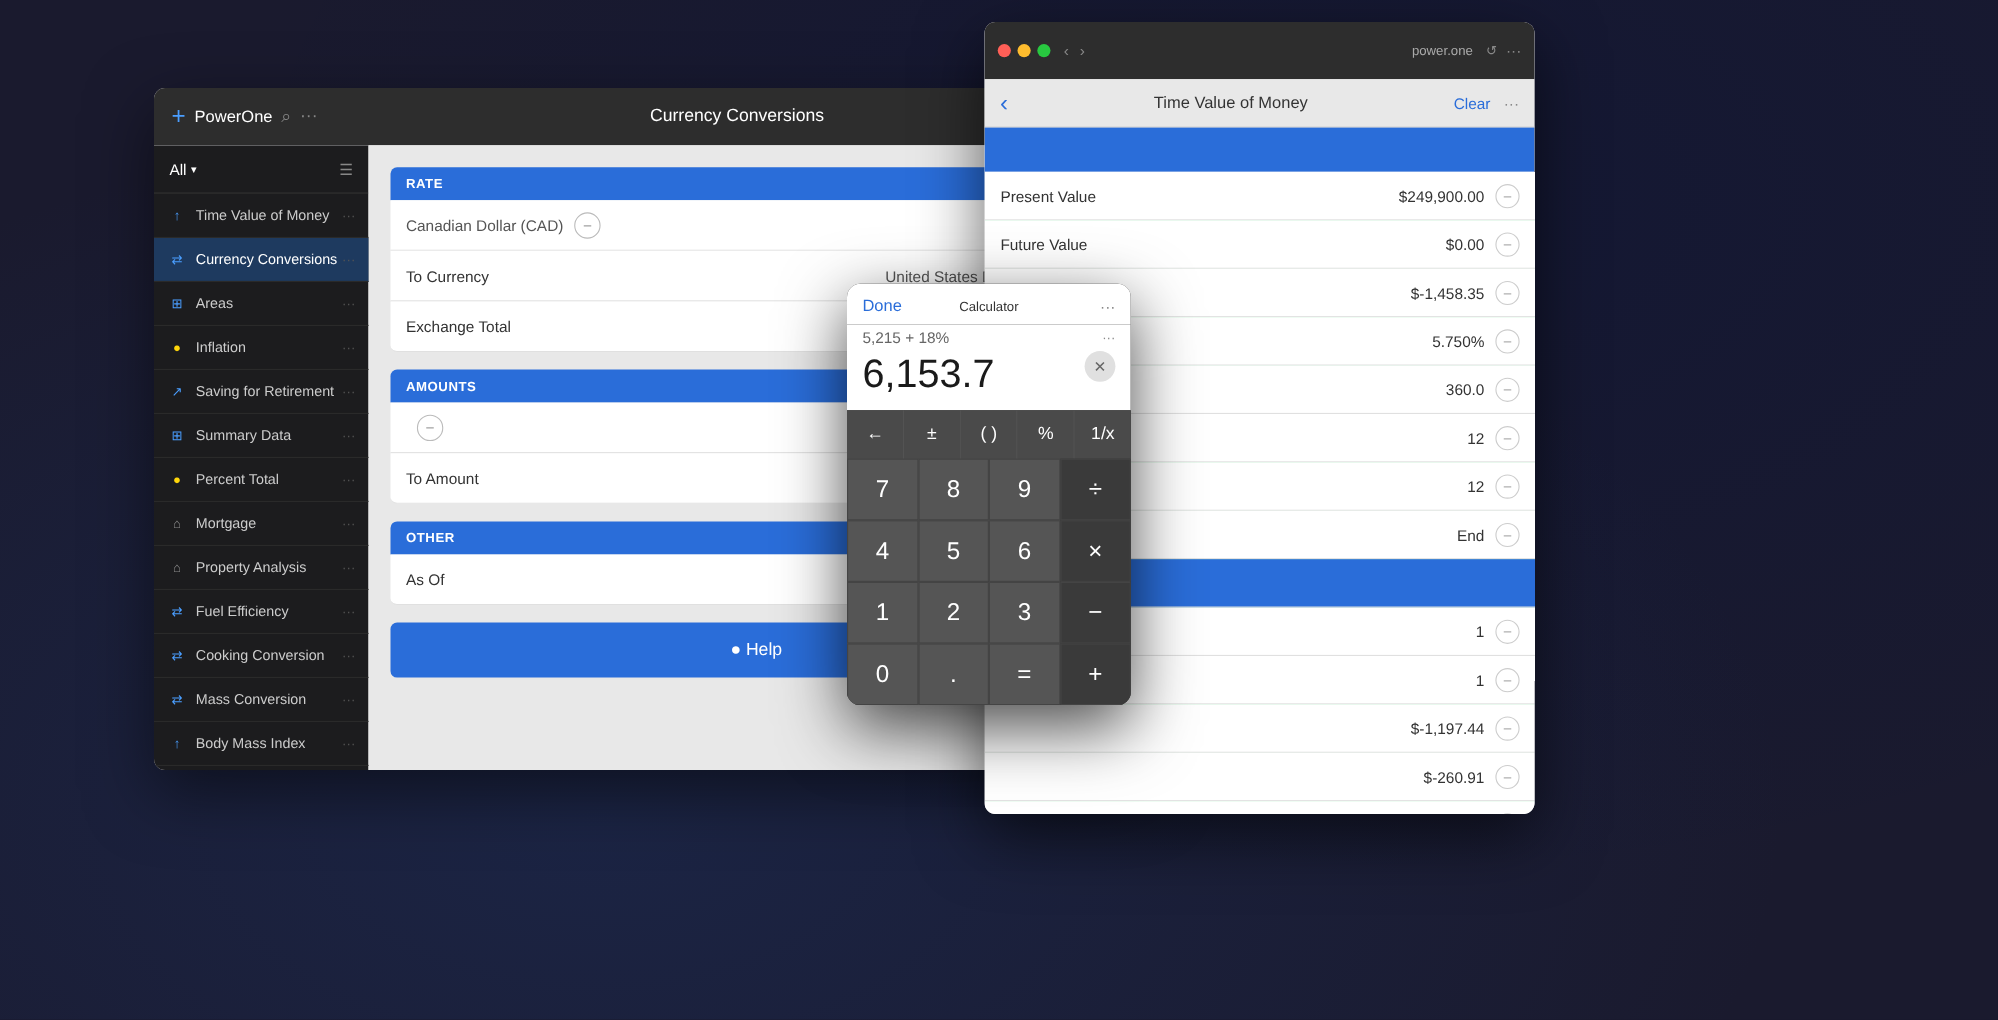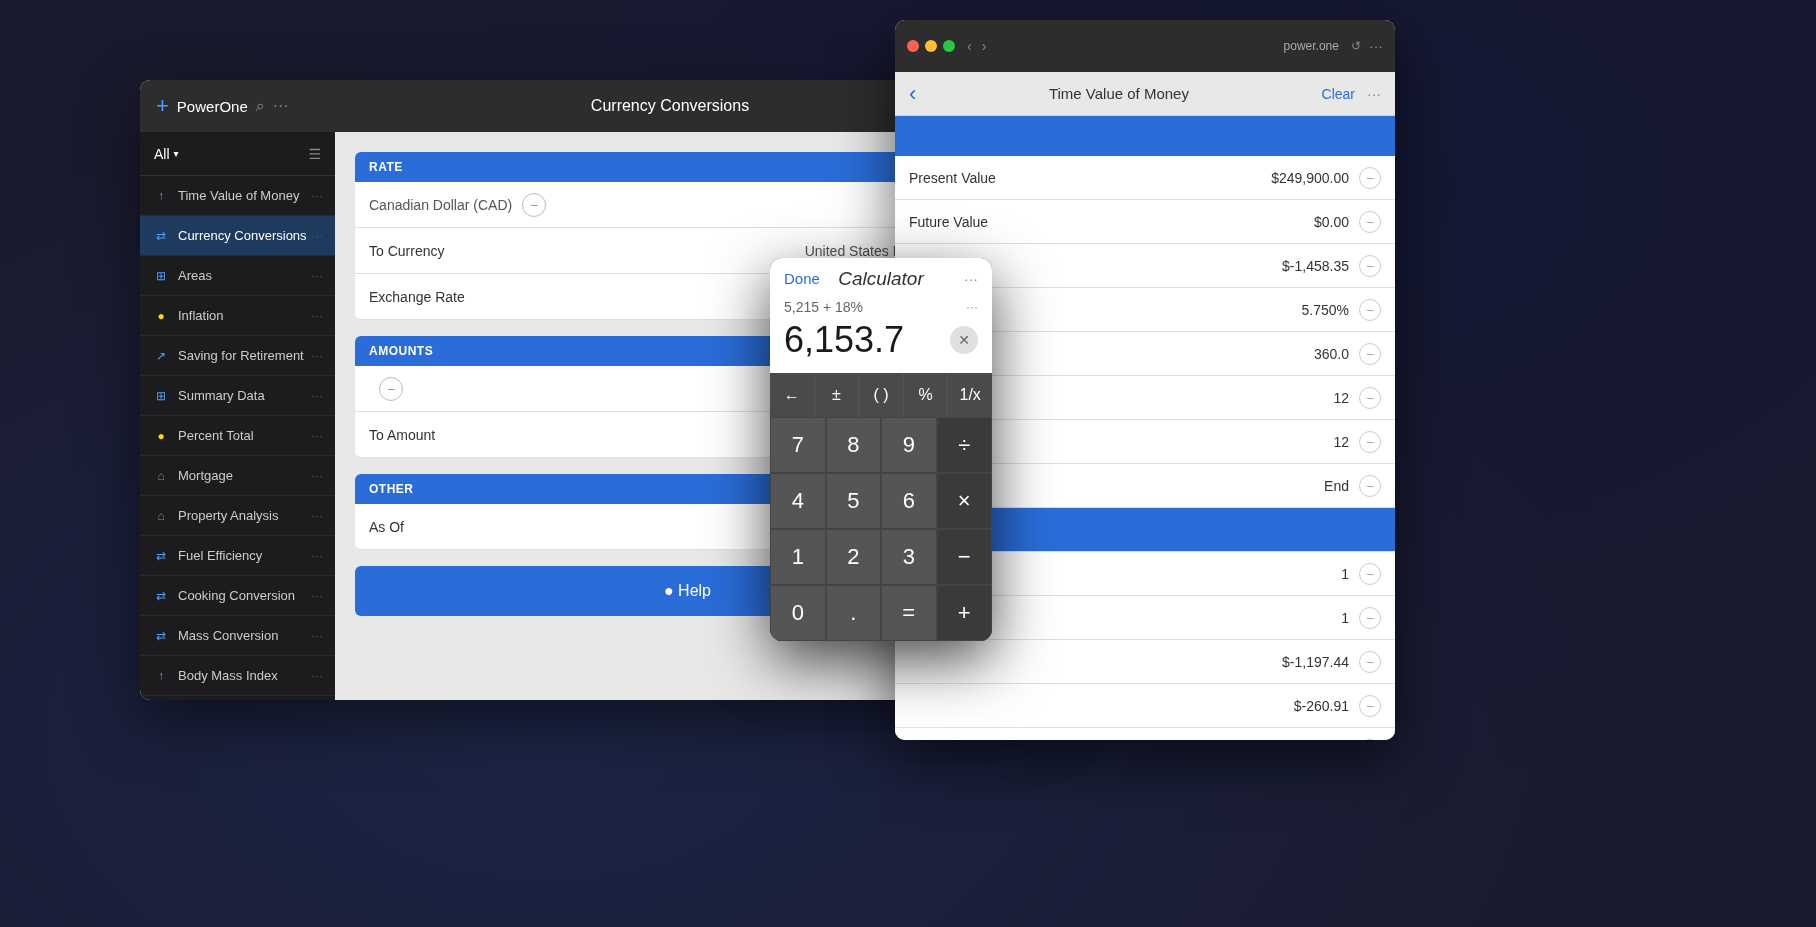--- a/index.html
+++ b/index.html
@@ -395,21 +395,21 @@
       font-size: 14px;
       cursor: pointer;
       flex-shrink: 0;
     }
 
     
     .calc-popup {
       position: absolute;
       top: 258px;
       left: 770px;
-      width: 222px;
+      width: 258px;
       background: #2d2d2d;
       border-radius: 12px;
       box-shadow: 0 20px 60px rgba(0,0,0,0.7);
       overflow: hidden;
     }
 
     .calc-header {
       background: white;
       padding: 12px 14px 8px 14px;
       display: flex;
@@ -419,26 +419,25 @@
     .calc-done {
       color: #2a6dd9;
       font-size: 15px;
       font-weight: 500;
       cursor: pointer;
       margin-right: auto;
     }
 
     .calc-title-text {
       color: #333;
-      font-size: 19px;
+      font-size: 12px;
       font-weight: 500;
       position: absolute;
       left: 50%;
       transform: translateX(-50%);
-      font-style: italic;
     }
 
     .calc-more-btn {
       color: #888;
       font-size: 14px;
       cursor: pointer;
     }
 
     .calc-display {
       background: white;
@@ -457,21 +456,20 @@
     }
 
     .calc-expr-more {
       color: #888;
       font-size: 12px;
       cursor: pointer;
     }
 
     .calc-result-row {
       display: flex;
-      align-items: center;
       justify-content: space-between;
       margin-top: 4px;
     }
 
     .calc-result {
       color: #1a1a1a;
       font-size: 36px;
       font-weight: 300;
     }
 
@@ -654,21 +652,21 @@
       <div class="field-row">
         <span class="field-value">Canadian Dollar (CAD)</span>
         <div class="field-minus">−</div>
       </div>
       <div class="field-row">
         <span class="field-label">To Currency</span>
         <span class="field-value">United States Dollar (USD)</span>
         <div class="field-minus">−</div>
       </div>
       <div class="field-row" style="border-radius:0 0 6px 6px;">
-        <span class="field-label">Exchange Rate</span>
+        <span class="field-label">Exchange Total</span>
         <span class="field-value">0.7716674576</span>
         <div class="field-minus">−</div>
       </div>
 
       <div class="section-gap"></div>
 
       <div class="section-header">AMOUNTS</div>
       <div class="field-row">
         <div class="field-minus">−</div>
       </div>

